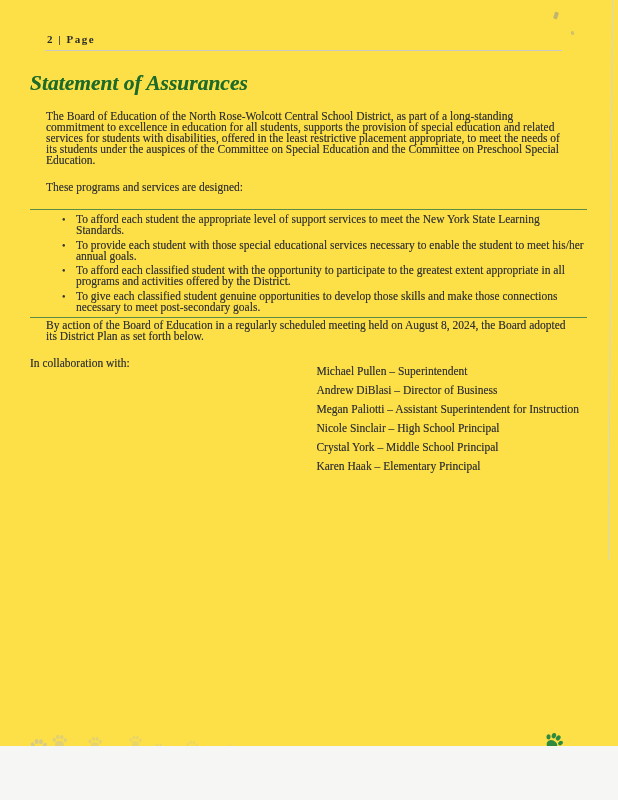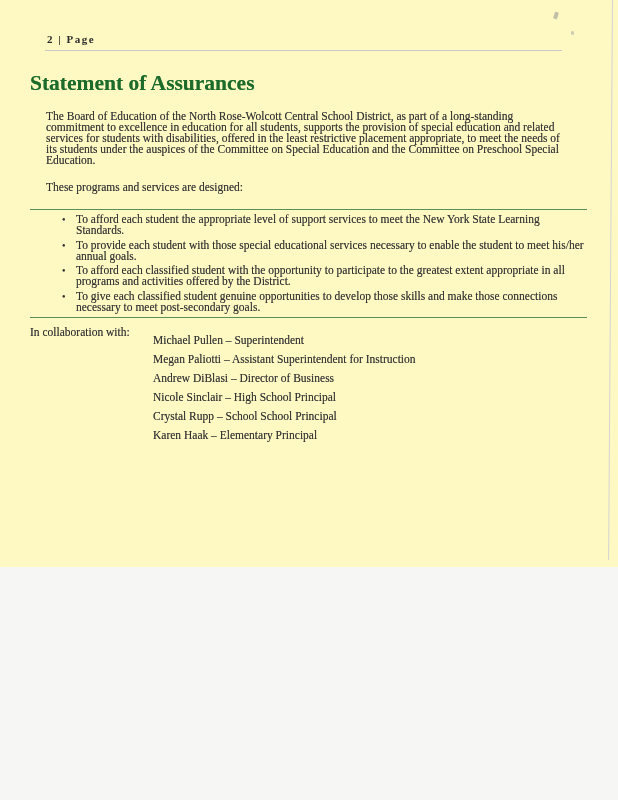--- a/index.html
+++ b/index.html
@@ -12,22 +12,22 @@
     --header-line-gray:#c9c9c9;
   }
   *{box-sizing:border-box;}
   html,body{margin:0;padding:0;}
   body{
     width:618px;height:800px;
     background:#f6f6f4;
     font-family:"Liberation Serif", serif;
   }
   .page{
-    position:relative;width:618px;height:567px;
-    background:#fef9c3;overflow:hidden;
+    position:relative;width:618px;height:746px;
+    background:#fde047;overflow:hidden;
   }
   .page-number{
     position:absolute;top:33px;left:47px;
     font-size:11px;font-weight:bold;letter-spacing:1.5px;
     color:#2c2c2c;
   }
   .header-rule{
     position:absolute;top:50px;left:45px;width:517px;height:0;
     border-top:1px solid var(--header-line-gray);
   }
@@ -35,39 +35,40 @@
     position:absolute;top:72px;left:30px;width:557px;
     color:var(--body-text);
     font-size:11.5px;line-height:11px;
     text-shadow:0 0 0.5px rgba(60,60,60,.55);
   }
   .doc-title{
     margin:0 0 5px 0;
     font-size:21.5px;line-height:23px;font-weight:600;
     color:var(--title-green);
     text-shadow:0 0 0.4px rgba(29,107,43,.6);
+    font-style:italic;
   }
   .content p{margin:16px;}
   .p-gap{margin-top:9px !important;}
   .section-rule{
     margin:8px 0 0 0;height:0;
     border-top:1.5px solid var(--rule-green);opacity:.85;
   }
   ul.designed-list{
     list-style:none;margin:4px 0 0 0;padding:0 0 0 32px;
   }
   ul.designed-list li{
     display:flex;margin:0 0 3.5px 0;
   }
   ul.designed-list .marker{
     width:14px;flex:0 0 14px;font-size:10px;line-height:11px;
   }
   ul.designed-list .bullet-text{flex:1;}
   .collab{
-    display:flex;margin-top:9px;
+    display:flex;margin-top:9px;justify-content:space-between;
   }
   .collab-label{
     width:115px;flex:0 0 115px;
   }
   .collab-people{margin:0;padding:0;list-style:none;}
   .collab-people li{margin:8px;}
   
   .footer-rule{
     position:absolute;top:783px;left:30px;width:560px;height:2px;
     background:var(--footer-line-green);opacity:.9;
@@ -145,30 +146,31 @@
         <span class="bullet-text">To afford each classified student with the opportunity to participate to the greatest extent appropriate in all programs and activities offered by the District.</span>
       </li>
         <li>
         <span class="marker">•</span>
         <span class="bullet-text">To give each classified student genuine opportunities to develop those skills and make those connections necessary to meet post-secondary goals.</span>
       </li>
       </ul>
 
     <div class="section-rule" style="margin-top:4px"></div>
 
+    <p style="margin-top:2px">By action of the Board of Education in a regularly scheduled meeting held on August 8, 2024, the Board adopted its District Plan as set forth below.</p>
 
 
     <div class="collab">
       <div class="collab-label">In collaboration with:</div>
       <ul class="collab-people">
           <li>Michael Pullen – Superintendent</li>
+          <li>Andrew DiBlasi – Director of Business</li>
           <li>Megan Paliotti – Assistant Superintendent for Instruction</li>
-          <li>Andrew DiBlasi – Director of Business</li>
           <li>Nicole Sinclair – High School Principal</li>
-          <li>Crystal Rupp – School School Principal</li>
+          <li>Crystal York – Middle School Principal</li>
           <li>Karen Haak – Elementary Principal</li>
         </ul>
     </div>
   </div>
 
   <svg class="paw-watermark" width="235" height="55" viewBox="0 0 235 55">
     <use href="#paw" x="4" y="6" width="19" height="19" opacity="0.55"></use>
     <use href="#paw" x="26" y="2" width="17" height="17" opacity="0.38"></use>
     <use href="#paw" x="20" y="24" width="19" height="19" opacity="0.5"></use>
     <use href="#paw" x="4" y="34" width="18" height="18" opacity="0.48"></use>

